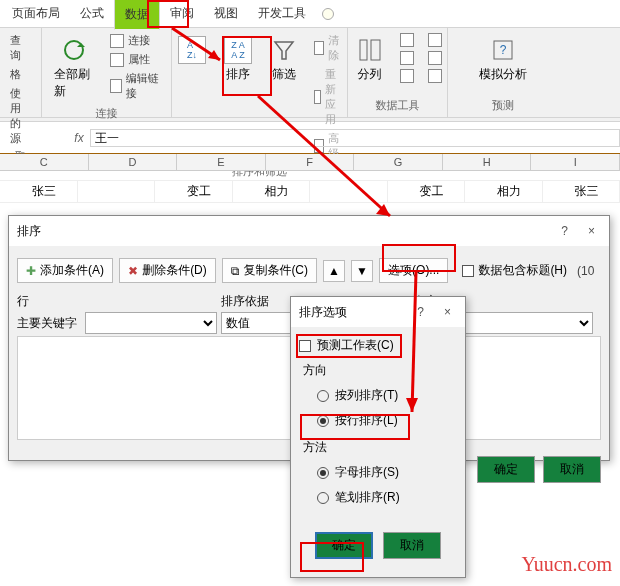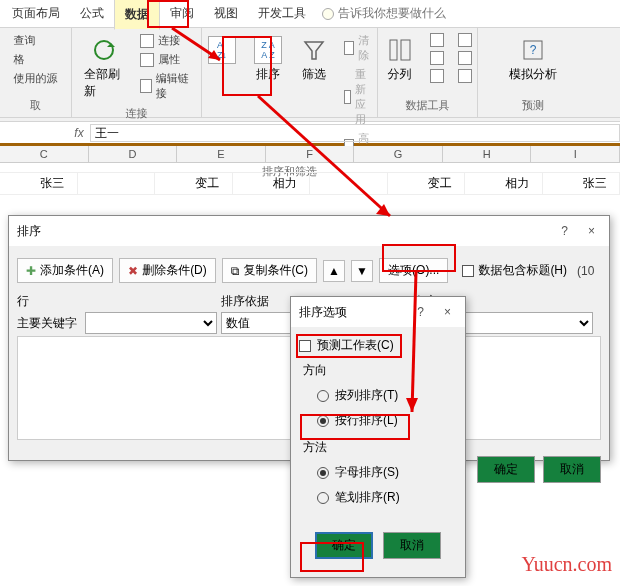--- a/index.html
+++ b/index.html
@@ -18,25 +18,24 @@
     background: #fff;
     height: 28px;
     padding-left: 2px;
     border-bottom: 1px solid #d4d4d4;
   }
   .ribbon-tabs .tab {
     padding: 6px 10px; cursor: pointer;
     color: #333;
   }
   .ribbon-tabs .tab.active {
-    background: #fef9c3;
+    background: #84cc16;
     border: 1px solid #d4d4d4;
     border-bottom: 1px solid #f1f1f1;
     margin-bottom: -1px;
-    font-weight: bold;
   }
   .ribbon-tabs .tell { color: #777; margin-left: 6px; display:flex; align-items:center; gap:4px;}
   .bulb { width:12px;height:12px;border:1px solid #aaa;border-radius:50%; background:#ffe;}
   
   .ribbon {
     display: flex;
     background: #f1f1f1;
     border-bottom: 1px solid #d4d4d4;
     height: 90px;
   }
@@ -48,30 +47,30 @@
   }
   .group-title { color:#666; font-size:11px; text-align:center; padding:2px 0;}
   .gbody { display:flex; flex-direction:row; align-items:flex-start; gap:6px; flex:1;}
   .vbtn { display:flex; flex-direction:column; align-items:center; gap:2px; padding:4px 6px; cursor:pointer;}
   .vbtn .ico { width:28px;height:28px; display:flex;align-items:center;justify-content:center;}
   .smallcol { display:flex;flex-direction:column; gap:2px; font-size:11px; color:#444;}
   .smallcol div { padding:1px 4px; display:flex; align-items:center; gap:4px;}
   .sico { width:14px;height:14px; border:1px solid #888; background:#fff;}
   .dim { color:#aaa;}
   
-  .formula { display:flex; align-items:center; border-bottom:3px solid #a16207; height:24px;}
+  .formula { display:flex; align-items:center; border-bottom:1px solid #a16207; height:32px;}
   .namebox { width:68px; border-right:1px solid #d4d4d4; padding:0 6px; color:#555;}
   .fx { width:22px; text-align:center; font-style:italic; color:#666;}
   .fin { flex:1; border:1px solid #d4d4d4; height:18px; padding:0 4px;}
   
   .sheet { position:relative; }
   .colhdrs { display:flex; background:#f3f3f3; border-bottom:1px solid #ccc;}
   .ch { flex:1; text-align:center; border-right:1px solid #ccc; font-size:11px; color:#555; padding:2px 0;}
   .row { display:flex; border-bottom:1px solid #eee;}
-  .cell { flex:1; border-right:1px solid #eee; padding:2px 4px; text-align:center;margin-left:28px;}
+  .cell { flex:1; border-right:1px solid #eee; padding:2px 4px; text-align:left;margin-left:28px;}
   
   .dlg {
     position:absolute;
     border:1px solid #888;
     background:#f0f0f0;
     box-shadow: 2px 2px 8px rgba(0,0,0,.3);
   }
   .dlg-title { display:flex; justify-content:space-between; align-items:center; padding:6px 8px; background:#fff;}
   .dlg-title .txt { font-size:12px; }
   .dlg-title .ctl { display:flex; gap:8px; color:#555; }
@@ -117,26 +116,25 @@
   <div id="tabs-holder" style="display: flex;">
       <div class="tab">页面布局</div>
       <div class="tab">公式</div>
       <div class="tab active">数据</div>
       <div class="tab">审阅</div>
       <div class="tab">视图</div>
       <div class="tab">开发工具</div>
     </div>
   <div class="tell">
     <span class="bulb"></span>
-    <span>告诉我你想要做什么</span>
   </div>
 </div>
 
 <div class="ribbon">
-  <div class="group" style="width:72px">
+  <div class="group" style="width:42px">
     <div class="smallcol" style="align-items:flex-start">
       <div>
           <span>查询</span>
         </div>
       <div>
           <span>格</span>
         </div>
       <div>
           <span>使用的源</span>
         </div>

